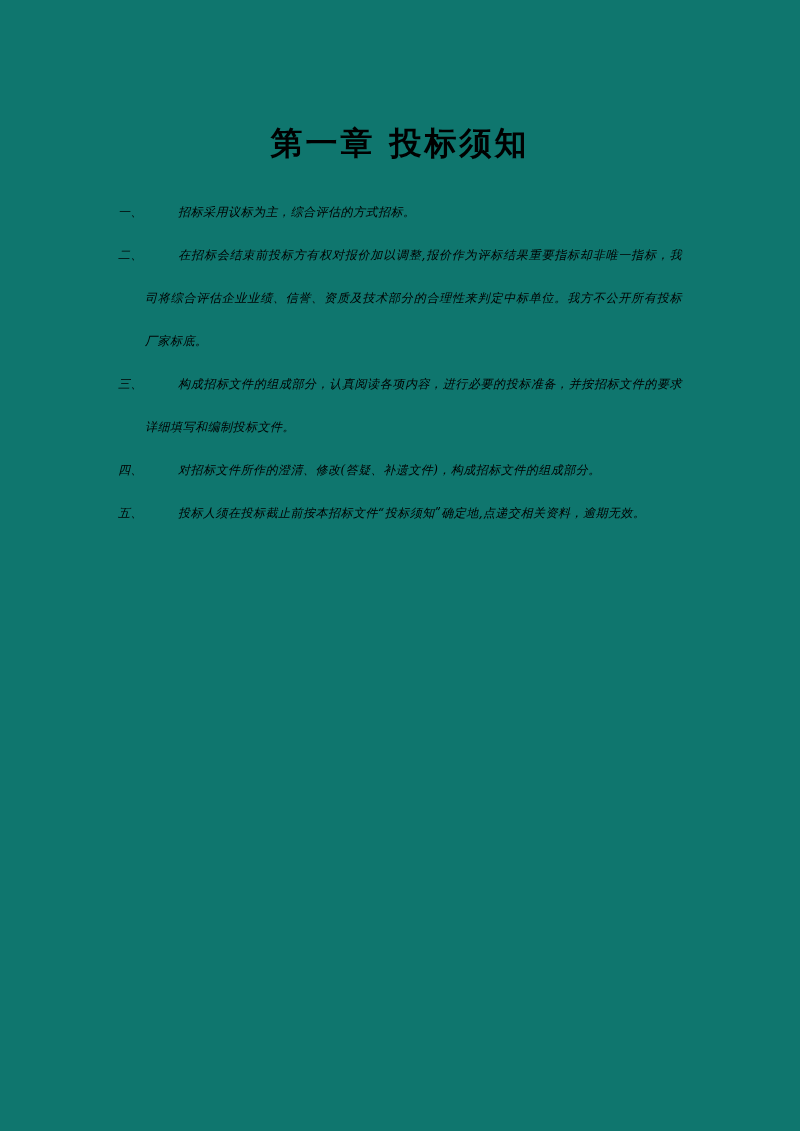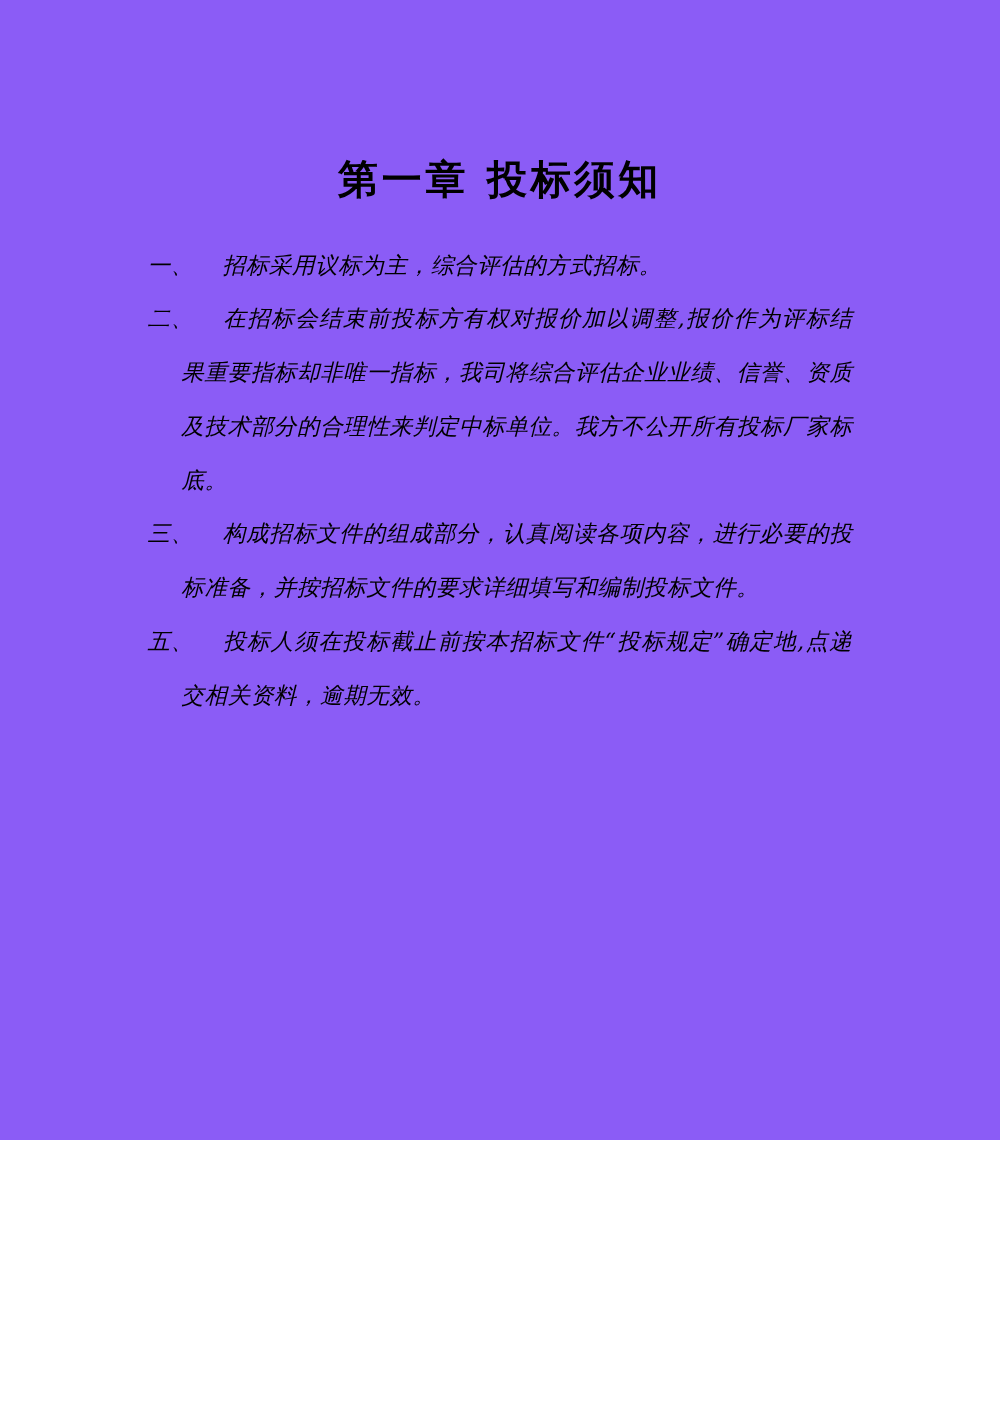--- a/index.html
+++ b/index.html
@@ -10,36 +10,36 @@
   body {
     width: 800px;
     height: 1131px;
     overflow: hidden;
     color: #000000;
     font-family: "DejaVu Serif", "Liberation Serif", serif;
   }
   .page {
     box-sizing: border-box;
     width: 800px;
-    height: 912px;
+    height: 1131px;
     padding: 100px 118px 0 118px;
-    background: #8b5cf6;
+    background: #0f766e;
   }
   .doc-title {
     text-align: center;
     font-size: 32px;
     font-weight: bold;
     letter-spacing: 3px;
     line-height: 44px;
     font-family: "DejaVu Serif", "Liberation Serif", serif;
     white-space: nowrap;
   }
   .clause-list {
     margin-top: 26px;
-    font-size: 18px;
+    font-size: 12px;
     line-height: 43px;
     letter-spacing: 0.5px;
     text-align: justify;
     font-style: italic; 
   }
   .clause {
     padding-left: 27px; 
   }
   .clause-num {
     display: inline-block;
@@ -65,20 +65,23 @@
     </div>
 
     <div class="clause">
       <span class="clause-num">二、</span><span class="clause-text">在招标会结束前投标方有权对报价加以调整,报价作为评标结果重要指标却非唯一指标，我司将综合评估企业业绩、信誉、资质及技术部分的合理性来判定中标单位。我方不公开所有投标厂家标底。</span>
     </div>
 
     <div class="clause">
       <span class="clause-num">三、</span><span class="clause-text">构成招标文件的组成部分，认真阅读各项内容，进行必要的投标准备，并按招标文件的要求详细填写和编制投标文件。</span>
     </div>
 
+    <div class="clause">
+      <span class="clause-num">四、</span><span class="clause-text">对招标文件所作的澄清、修改(答疑、补遗文件)，构成招标文件的组成部分。</span>
+    </div>
 
     <div class="clause">
-      <span class="clause-num">五、</span><span class="clause-text">投标人须在投标截止前按本招标文件“投标规定”确定地,点递交相关资料，逾期无效。</span>
+      <span class="clause-num">五、</span><span class="clause-text">投标人须在投标截止前按本招标文件“投标须知”确定地,点递交相关资料，逾期无效。</span>
     </div>
 
   </div>
 
 </div>
 
 </body></html>

